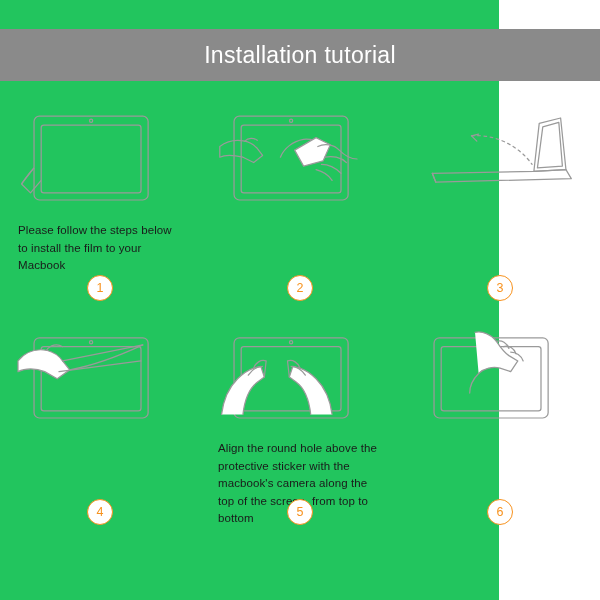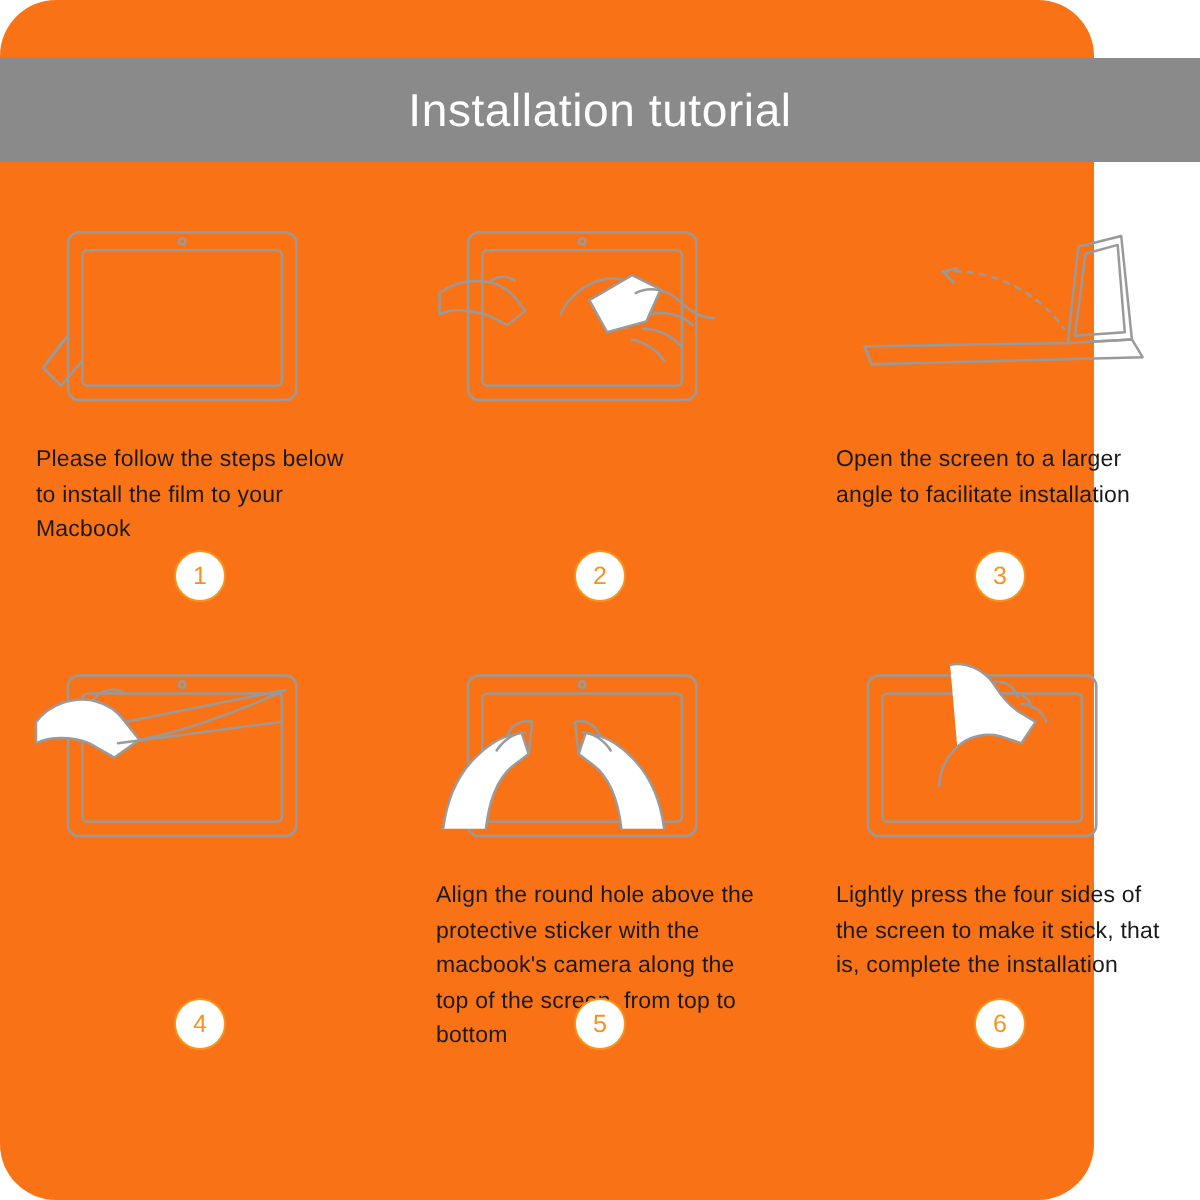--- a/index.html
+++ b/index.html
@@ -8,24 +8,23 @@
   }
   body {
     width: 600px;
     height: 600px;
     background: #ffffff;
     font-family: "Liberation Sans", sans-serif;
     overflow: hidden;
   }
   .page {
     position: relative;
-    width: 547px;
+    width: 499px;
     height: 600px;
-    background: #f97316;
-    border-radius: 28px;
+    background: #22c55e;
   }
   .header {
     position: absolute;
     left: 0;
     top: 29px;
     width: 600px;
     height: 52px;
     background: #8a8a8a;
     display: flex;
     align-items: center;
@@ -142,21 +141,20 @@
           <g fill="none" stroke="#9a9a9a" stroke-width="1.4" stroke-linejoin="round" stroke-linecap="round">
             <path d="M136 14 L160 8 L166 66 L130 68 Z"></path>
             <path d="M140 18 L158 13 L162 62 L134 64 Z"></path>
             <path d="M16 70 L130 68 L166 66 L172 76 L20 80 Z"></path>
             <path d="M16 70 L20 80"></path>
             <path d="M60 28 C86 26 112 38 128 60" stroke-dasharray="3 4"></path>
             <path d="M60 28 L66 34 M60 28 L68 26"></path>
           </g>
         </svg>
       </div>
-      <div class="caption">Open the screen to a larger angle to facilitate installation</div>
       <div class="badge">3</div>
     </div>
 
     <div class="cell row2">
       <div class="art">
         <svg viewBox="0 0 184 108" preserveAspectRatio="xMidYMid meet">
           <g fill="none" stroke="#9a9a9a" stroke-width="1.4" stroke-linejoin="round" stroke-linecap="round">
             <rect x="18" y="10" width="128" height="90" rx="6"></rect>
             <rect x="26" y="20" width="112" height="72" rx="3"></rect>
             <circle cx="82" cy="15" r="1.8"></circle>
@@ -199,18 +197,17 @@
             <rect x="26" y="20" width="112" height="72" rx="3"></rect>
             <circle cx="82" cy="15" r="1.8"></circle>
             <path d="M64 4 C72 2 82 6 88 14 C92 20 96 26 102 30 L112 36 L104 48 L92 44 C84 42 74 44 68 50" fill="#ffffff"></path>
             <path d="M88 14 C94 12 100 16 102 22"></path>
             <path d="M96 20 C102 18 108 22 110 28"></path>
             <path d="M104 26 C110 26 116 30 118 36"></path>
             <path d="M68 50 C62 56 58 64 58 72"></path>
           </g>
         </svg>
       </div>
-      <div class="caption">Lightly press the four sides of the screen to make it stick, that is, complete the installation</div>
       <div class="badge">6</div>
     </div>
 
   </div>
 </div>
 
 </body></html>

